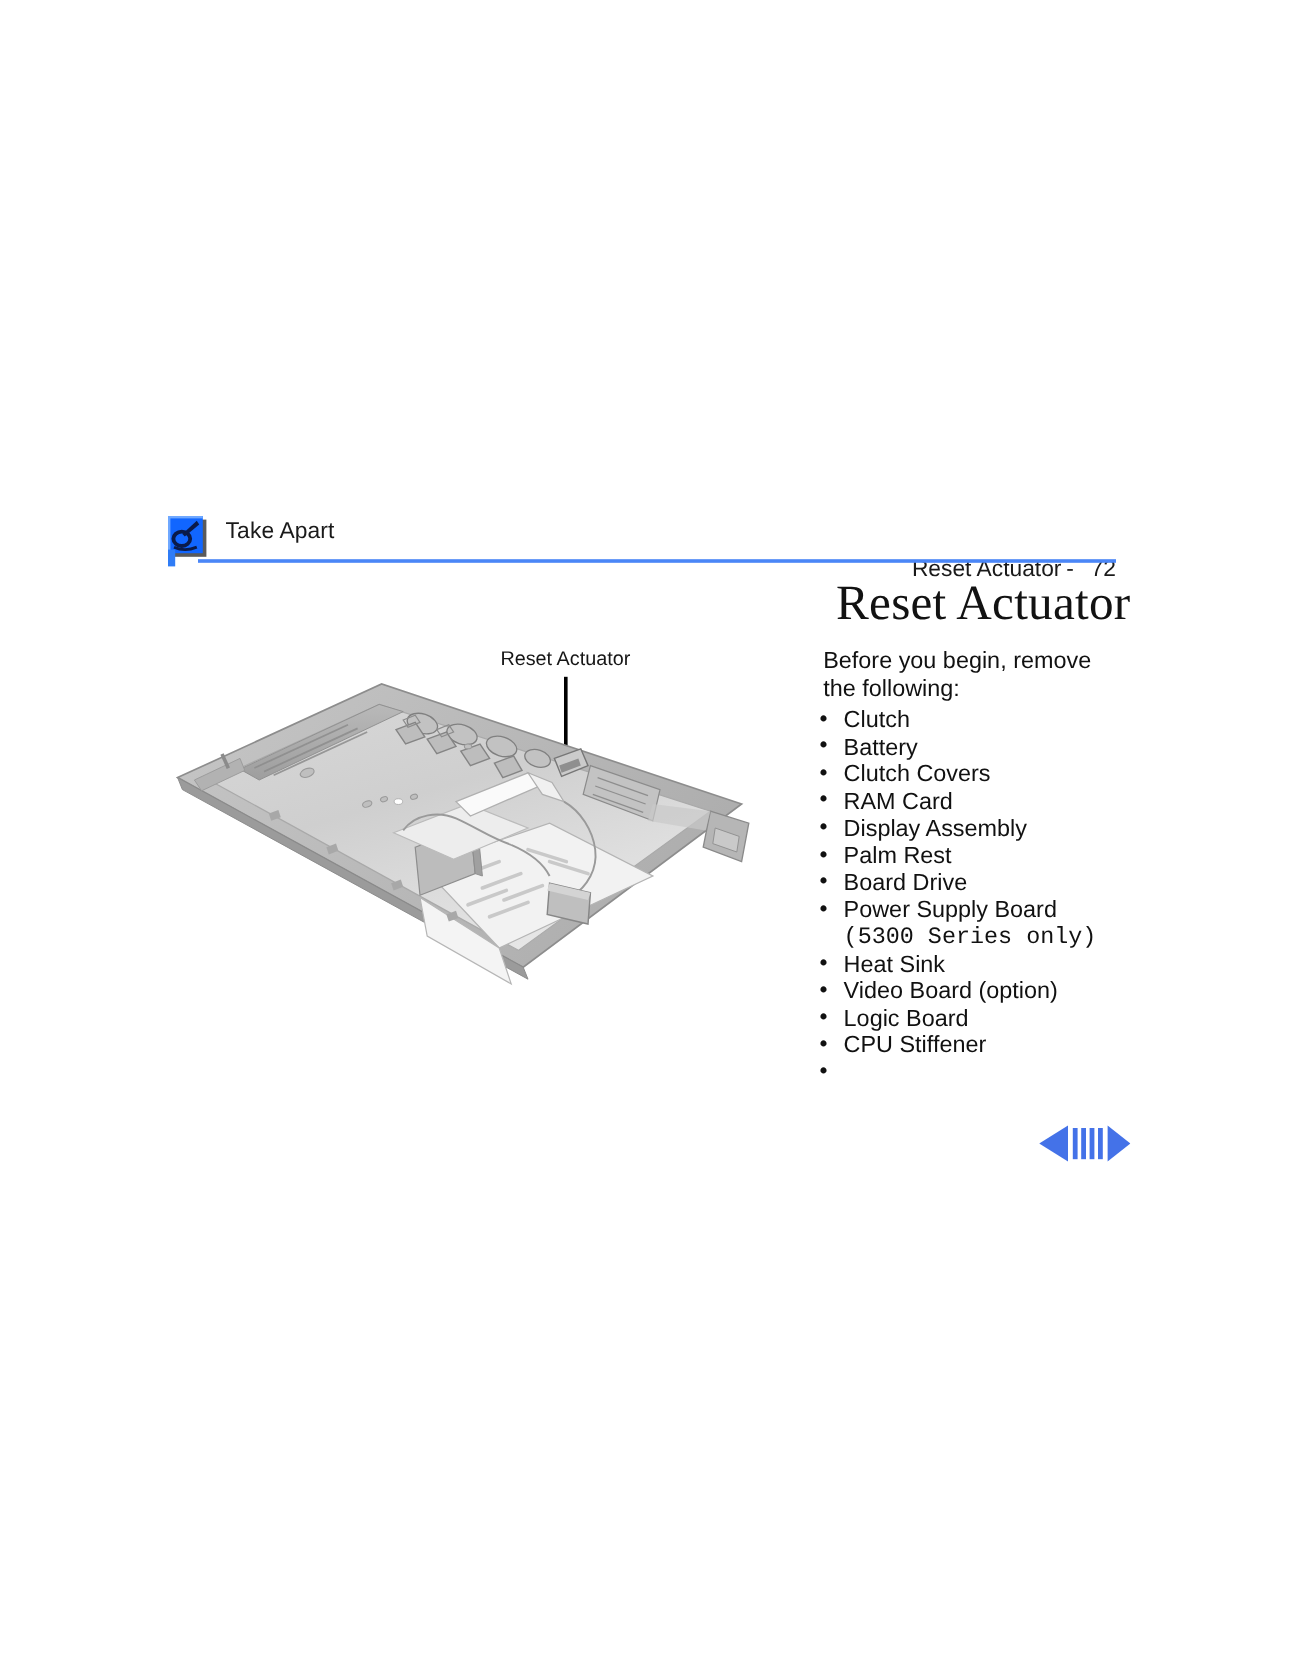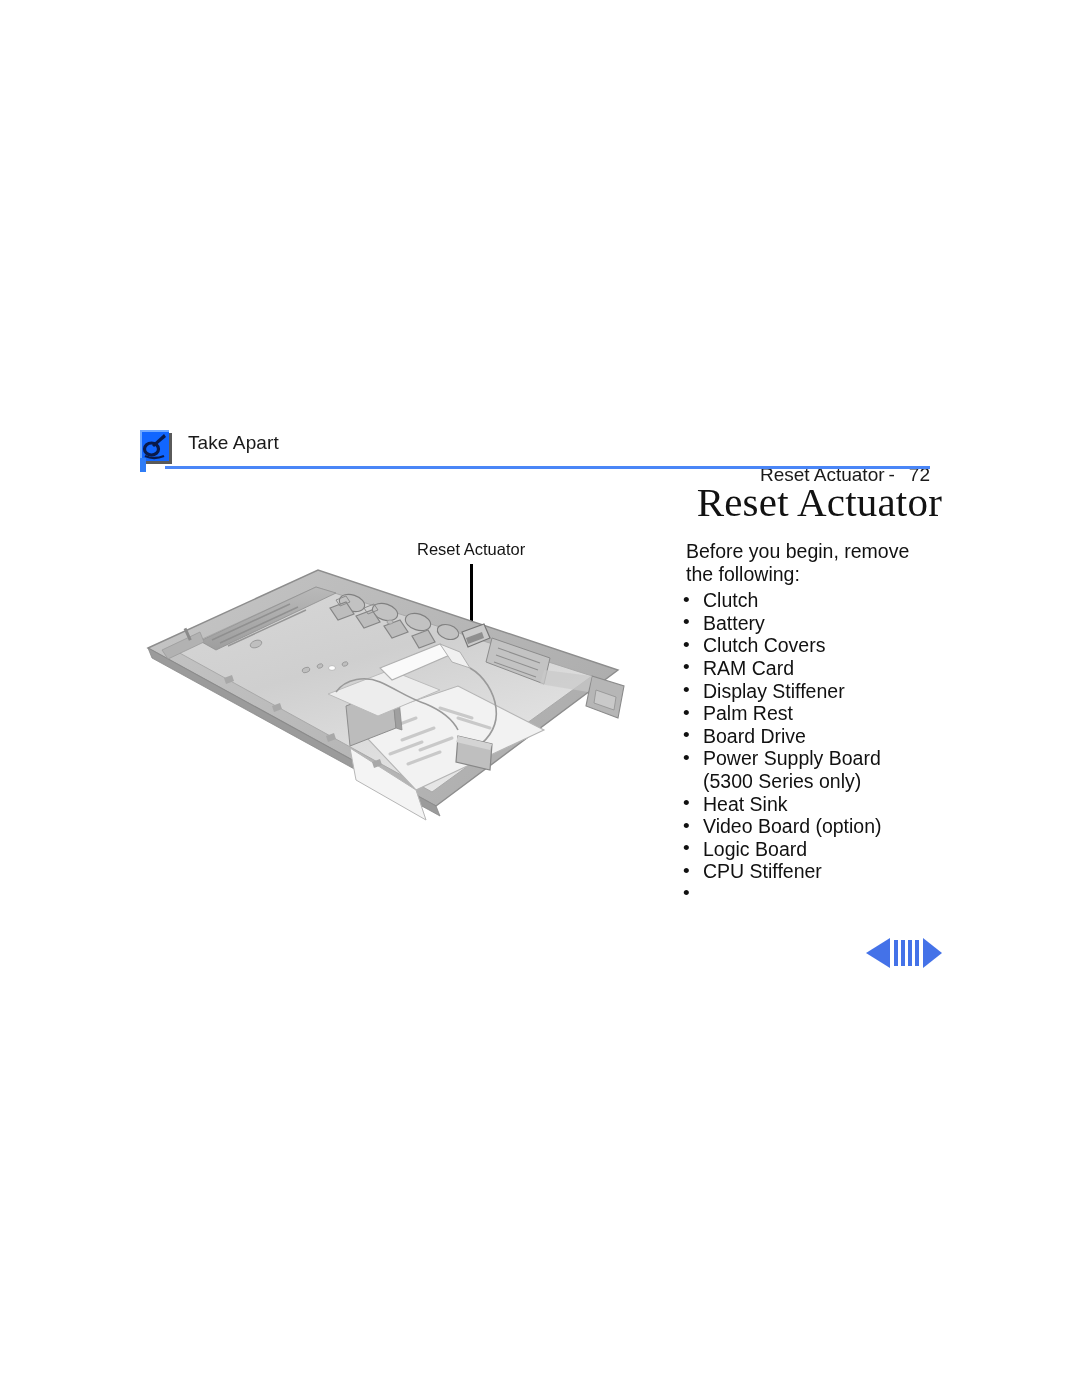--- a/index.html
+++ b/index.html
@@ -142,20 +142,21 @@
     content: "\2022";
     position: absolute;
     left: 1px;
     top: -0.5px;
     font-size: 19px;
     line-height: 22.6px;
     color: #111111;
   }
   .req-list li.cont {
     padding-left: 21px;
+    font-family: Liberation Mono, monospace;
   }
   .req-list li.cont::before {
     content: "";
   }
   .req-list li.blank {
     height: 22.6px;
   }
 
   
   .nav-arrows {
@@ -242,21 +243,21 @@
   <div class="intro-col">
     <div class="intro-lead">
       <div>Before you begin, remove</div>
       <div>the following:</div>
     </div>
     <ul class="req-list">
         <li>Clutch</li>
         <li>Battery</li>
         <li>Clutch Covers</li>
         <li>RAM Card</li>
-        <li>Display Stiffener</li>
+        <li>Display Assembly</li>
         <li>Palm Rest</li>
         <li>Board Drive</li>
         <li>Power Supply Board</li>
         <li class="cont">(5300 Series only)</li>
         <li>Heat Sink</li>
         <li>Video Board (option)</li>
         <li>Logic Board</li>
         <li>CPU Stiffener</li>
         <li class="blank"></li>
       </ul>

